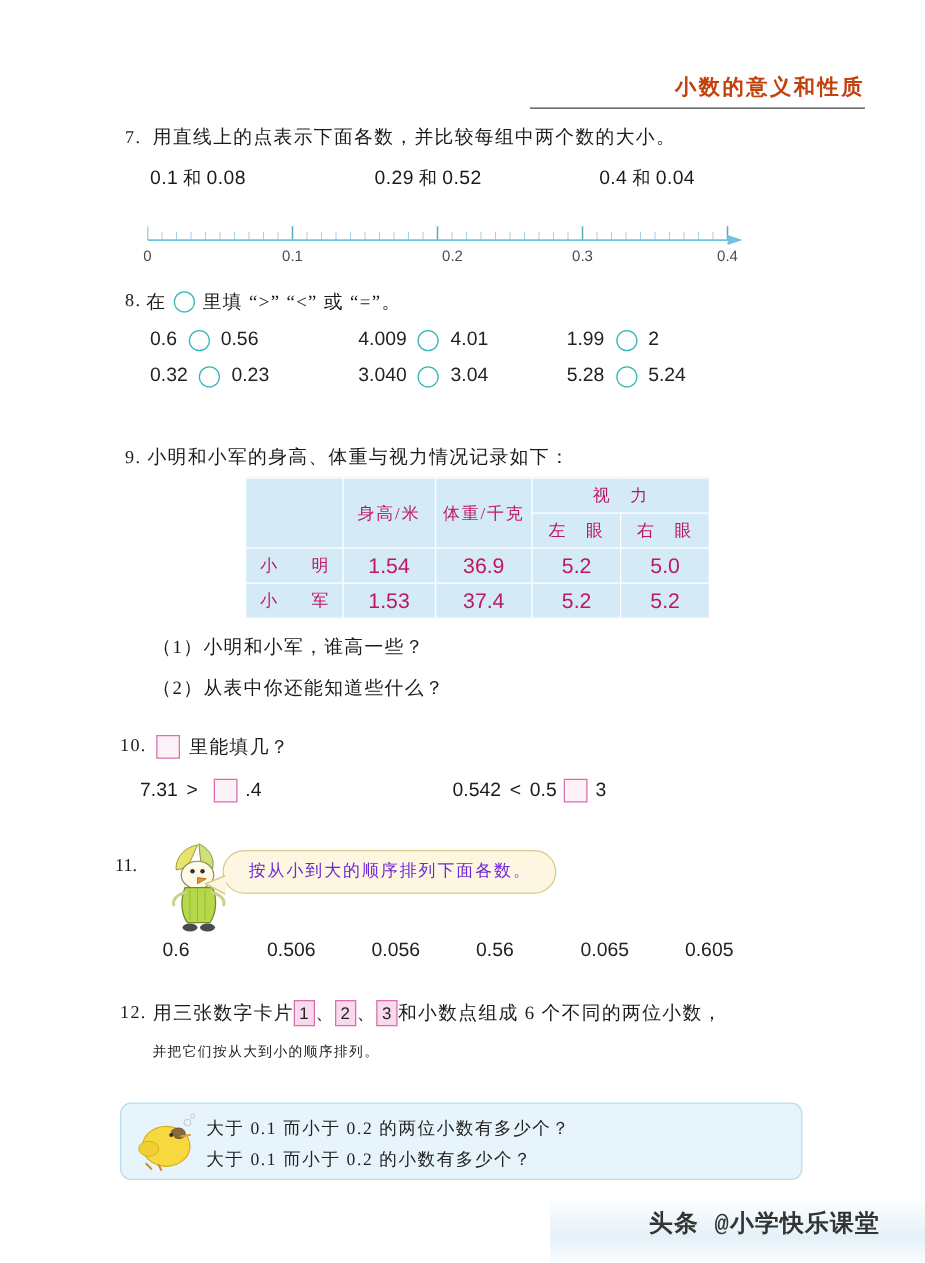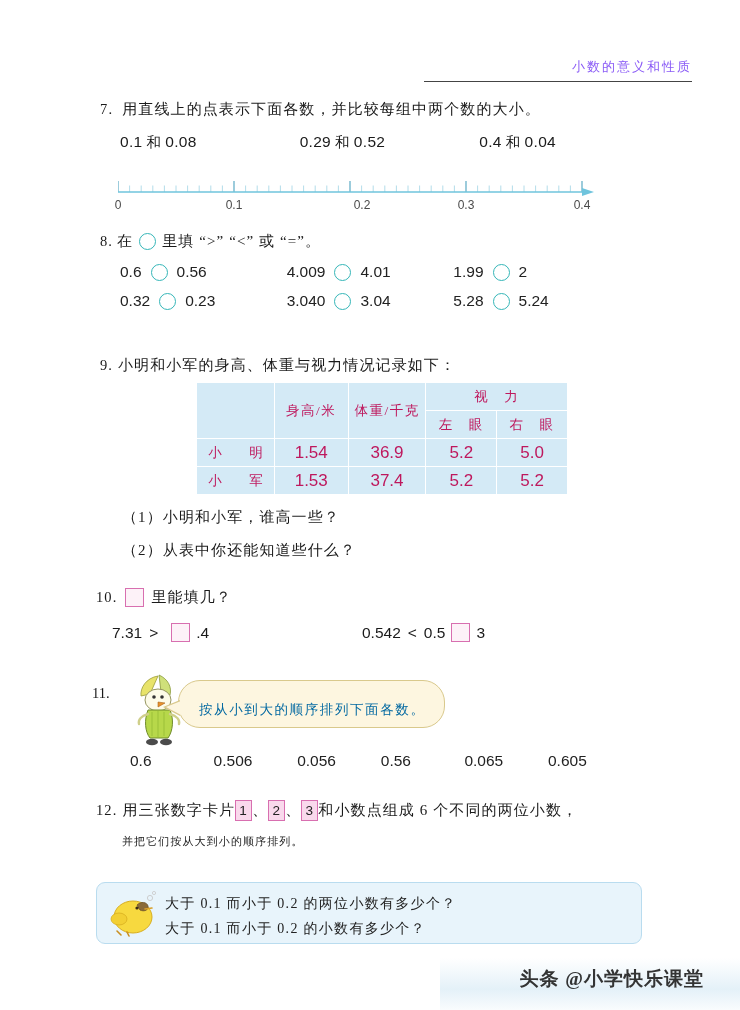--- a/index.html
+++ b/index.html
@@ -14,23 +14,24 @@
   }
   .page { position:relative; width:740px; height:1010px; padding:0; }
 
   
   .header {
     position:absolute; top:58px; right:48px;
     width:268px;
     text-align:right;
   }
   .header-title {
-    font-size:13px; letter-spacing:2px; color:#8b5cf6;
+    font-size:17px; letter-spacing:2px; color:#c2410c;
     padding-bottom:5px;
     display:block;
+    font-weight:bold;
   }
   .header-rule {
     height:1px; background:#444; width:100%;
   }
 
   
   .q { position:absolute; left:0; width:740px; }
   .qnum {
     display:inline-block;
     font-size:14.5px;
@@ -124,23 +125,23 @@
   .q10-row .cell .pinkbox { margin:0 6px; }
   .q10-row .cell .op { margin:0 7px; }
 
   
   #q11 { top:680px; }
   #q11 .qnum { position:absolute; left:92px; top:5px; font-size:14.5px; }
   .bubble {
     position:absolute; left:178px; top:0px;
     background:#fdf6e0; border:1.5px solid #d9c98c;
     border-radius:22px;
-    padding:20px 18px 8px 20px;
+    padding:7px 18px 8px 20px;
     font-size:13.5px; letter-spacing:1.6px;
-    color:#0369a1;
+    color:#6d28d9;
   }
   .bubble::after {
     content:""; position:absolute; left:-13px; top:20px;
     width:0; height:0;
     border-top:6px solid transparent;
     border-bottom:8px solid transparent;
     border-right:15px solid #fdf6e0;
   }
   .bubble::before {
     content:""; position:absolute; left:-16px; top:19px;
@@ -179,21 +180,21 @@
   }
   .bluebox .lines {
     position:absolute; left:68px; top:8px;
     font-size:14px; letter-spacing:1.3px; color:#222; line-height:25px;
   }
   .chick { position:absolute; left:10px; top:6px; width:52px; height:50px; }
 
   
   .watermark {
     position:absolute; right:36px; bottom:18px;
-    font-family:Liberation Serif, serif;
+    font-family:Liberation Mono, monospace;
     font-size:19px; font-weight:bold; color:#242424;
     letter-spacing:1px;
     opacity:0.92;
     margin-top:44px;
   }
   .wm-band {
     position:absolute; right:0; bottom:0; width:300px; height:52px;
     background:linear-gradient(180deg, rgba(226,240,248,0) 0%, rgba(219,236,246,0.75) 60%, rgba(226,240,248,0.2) 100%);
   }
 </style>

